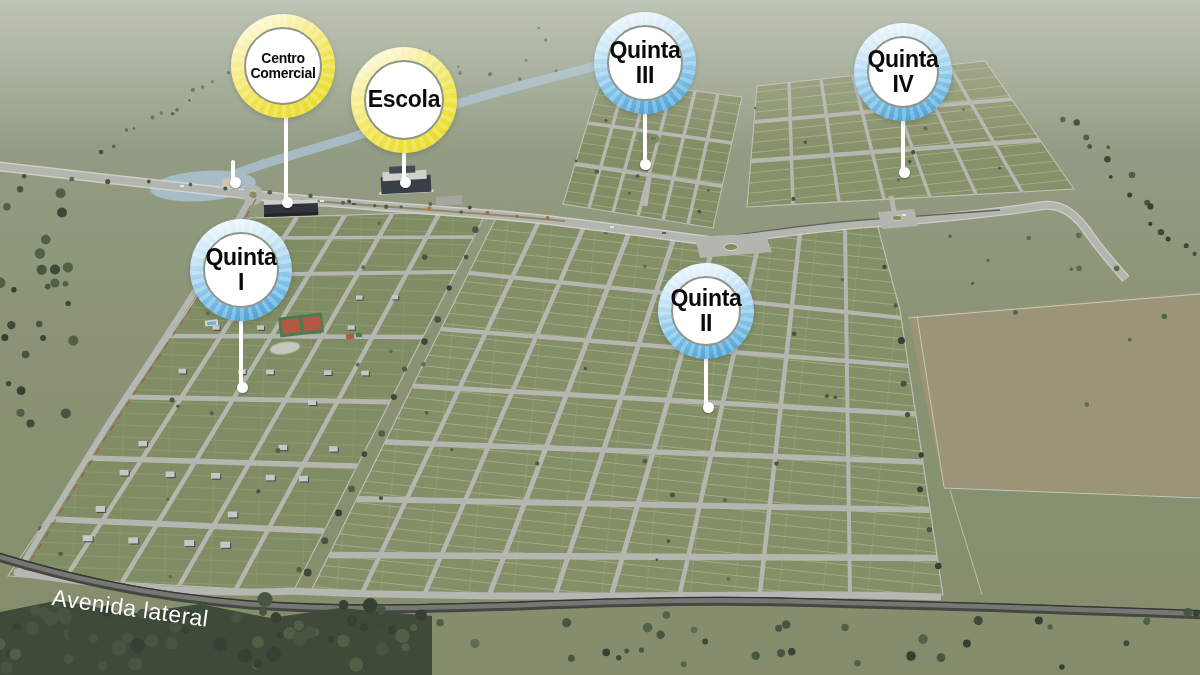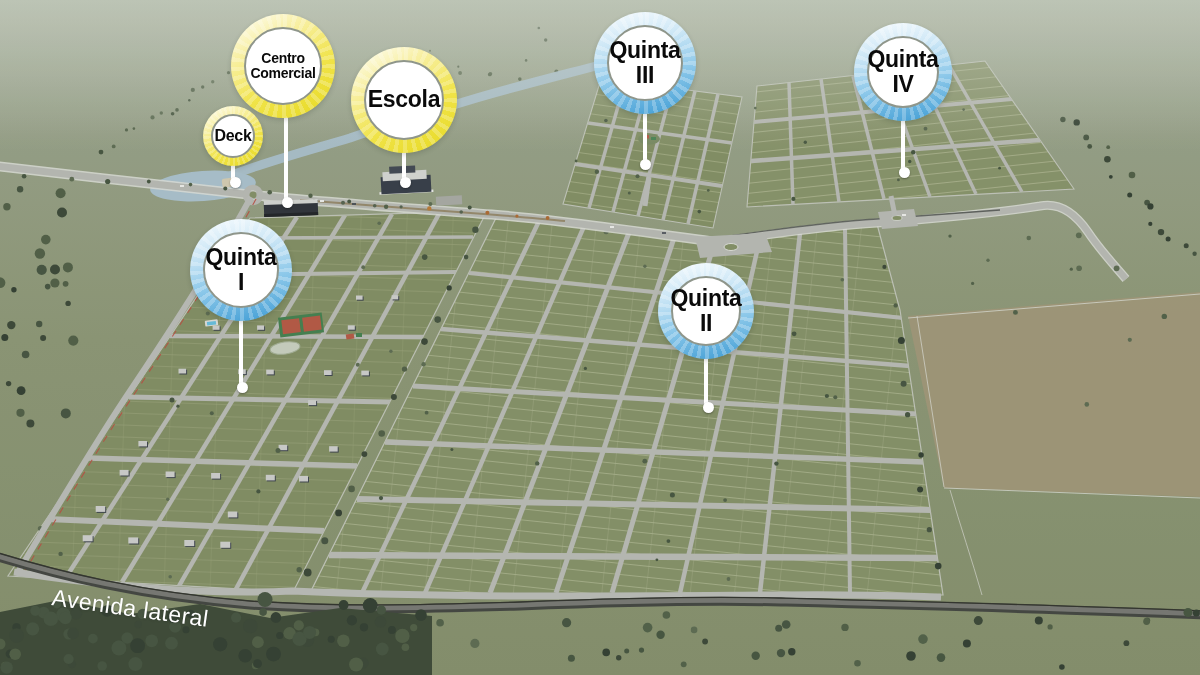--- a/index.html
+++ b/index.html
@@ -615,26 +615,20 @@
 <div class="marker-dot" style="left:400px;top:177px;"></div>
 <div class="marker-balloon yellow" style="left:351px;top:47px;width:106px;height:106px;">
   <div class="balloon-face" style="font-size:23px;">
     <span class="l1">Escola</span>
 
   </div>
 </div>
 
 <div class="marker-stem" style="left:231px;top:160px;height:20px;"></div>
 <div class="marker-dot" style="left:230px;top:177px;"></div>
-<div class="marker-balloon yellow small" style="left:203px;top:106px;width:60px;height:60px;">
-  <div class="balloon-face" style="font-size:16px;">
-    <span class="l1">Deck</span>
-
-  </div>
-</div>
 
 <div class="marker-stem" style="left:239px;top:315px;height:70px;"></div>
 <div class="marker-dot" style="left:237px;top:382px;"></div>
 <div class="marker-balloon blue" style="left:190px;top:219px;width:102px;height:102px;">
   <div class="balloon-face" style="font-size:23px;">
     <span class="l1">Quinta</span>
     <span class="l2">I</span>
   </div>
 </div>
 

